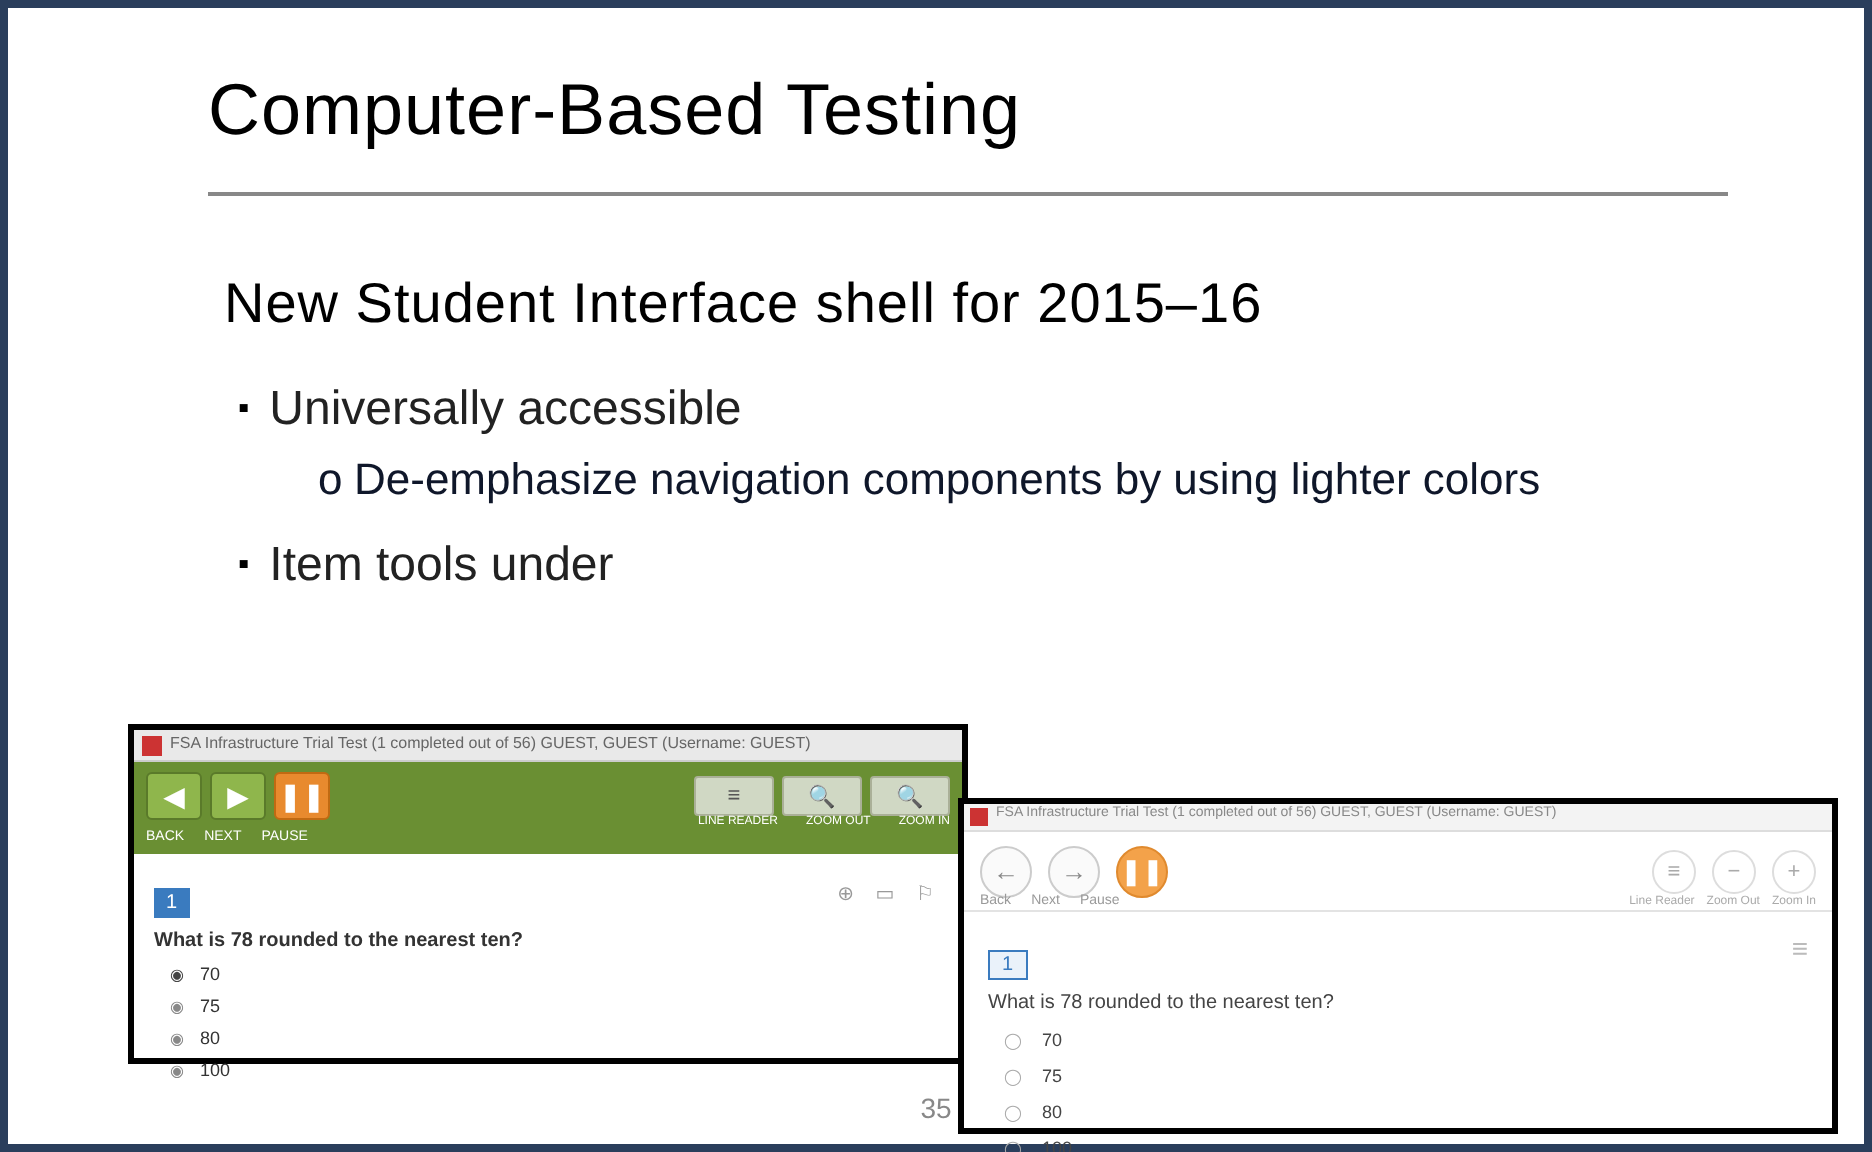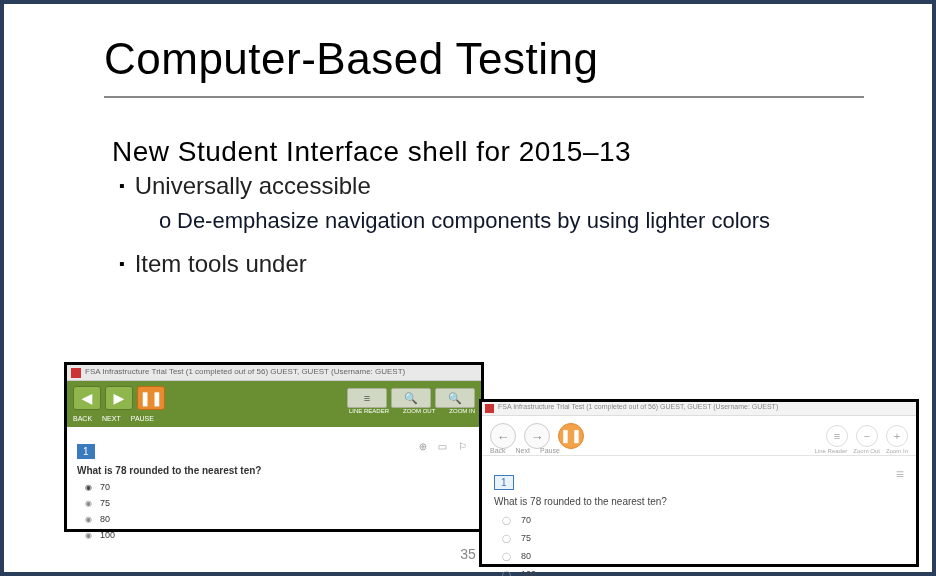--- a/index.html
+++ b/index.html
@@ -1,21 +1,21 @@
 <!DOCTYPE html>
 <html><head>
 <meta charset="utf-8">
 <style>
   * { box-sizing: border-box; margin: 0; padding: 0; }
   html, body { width: 936px; height: 576px; font-family: Arial, sans-serif; background: #fff; }
   .slide { position: relative; width: 936px; height: 576px; border: 4px solid #2a3e5c; }
-  .title { position: absolute; left: 100px; top: 30px; font-size: 44px; font-weight: 400; letter-spacing: 0.5px; color: #000; }
+  .title { position: absolute; left: 100px; top: 30px; font-size: 36px; font-weight: 400; letter-spacing: 0.5px; color: #000; }
   .title-rule { position: absolute; left: 100px; top: 92px; width: 760px; height: 2px; background: #888; }
   .subtitle { position: absolute; left: 108px; top: 132px; font-size: 28px; color: #000; letter-spacing: 0.5px; }
-  .bullets { position: absolute; left: 115px; top: 168px; width: 790px; }
+  .bullets { position: absolute; left: 115px; top: 187px; width: 790px; }
   .b1 { font-size: 24px; color: #222; margin-bottom: 6px; }
   .b1::before { content: "▪"; color: #000; margin-right: 10px; font-size: 16px; position: relative; top: -3px; }
   .b2 { font-size: 22px; color: #0f172a; margin-left: 40px; margin-bottom: 14px; line-height: 1.35; }
   .b2-marker { display: inline-block; width: 18px; vertical-align: top; }
   .b2-text { display: inline-block; width: 720px; vertical-align: top; }
   .page-num { position: absolute; left: 0; right: 0; bottom: 10px; text-align: center; font-size: 14px; color: #888; }
 
   
   .shot { position: absolute; border: 3px solid #000; background: #fff; }
   .shot-old { left: 60px; top: 358px; width: 420px; height: 170px; }
@@ -57,21 +57,21 @@
   .new-opt { font-size:9px; color:#444; margin-top:8px; margin-left:8px;}
   .new-opt::before { content:"◯"; color:#aaa; margin-right:10px; font-size:8px;}
 </style>
 </head>
 <body>
 
 <div class="slide">
 
   <div class="title">Computer-Based Testing</div>
   <div class="title-rule"></div>
-  <div class="subtitle">New Student Interface shell for 2015–13</div>
+  <div class="subtitle">New Student Interface shell for 2015–16</div>
 
   <div class="bullets">
     <div class="b1">Universally accessible</div>
     <div class="b2">
       <span class="b2-marker">o</span><span class="b2-text">De-emphasize navigation components by using lighter colors</span>
     </div>
     <div class="b1">Item tools under</div>
   </div>
 
   <div class="shot shot-old">

